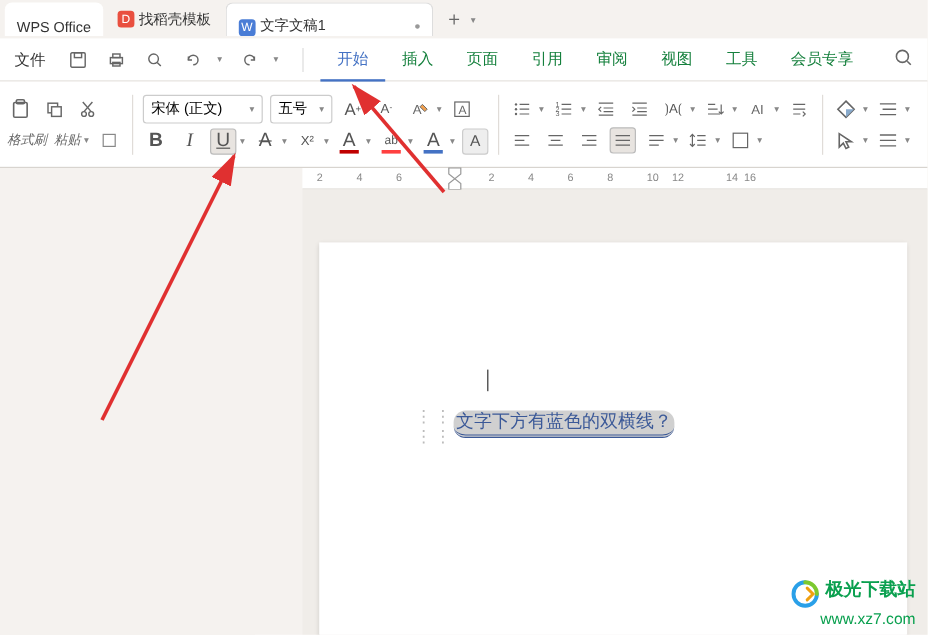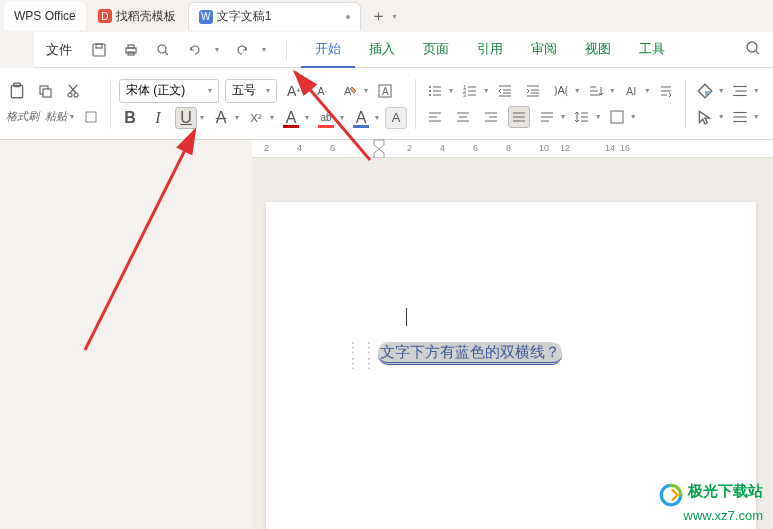--- a/index.html
+++ b/index.html
@@ -1,29 +1,29 @@
 <!DOCTYPE html>
 <html><head>
 <meta charset="utf-8">
 <style>
 * { margin: 0; padding: 0; box-sizing: border-box; font-family: "Microsoft YaHei", sans-serif; }
 body { width: 773px; height: 529px; background: #f5f2ef; overflow: hidden; position: relative; }
 
 
 .titlebar { height: 32px; background: #f5f2ef; display: flex; align-items: center; padding: 0 4px; gap: 2px; }
 .tab { height: 28px; display: inline-flex; align-items: center; padding: 0 10px; font-size: 12px; color: #333; border-radius: 6px 6px 0 0; gap: 4px; }
-.tab.active { background: #fff; }
+.tab.active { background: #fff; align-items: flex-end; }
 .tab-icon { width: 14px; height: 14px; display: inline-flex; align-items: center; justify-content: center; border-radius: 3px; font-size: 10px; color: #fff; }
 .tab-icon.red { background: #e94f3f; }
 .tab-icon.blue { background: #4a7dd6; }
 .tab-close { color: #999; font-size: 14px; margin-left: 6px; }
 .tab-add { width: 24px; height: 24px; display: flex; align-items: center; justify-content: center; color: #666; font-size: 16px; margin-left: 8px; }
 
 
-.menubar { height: 36px; background: #fff; display: flex; align-items: center; padding: 0 8px; border-bottom: 1px solid #e0dcd8; margin-left: 34px; }
+.menubar { height: 36px; background: #fff; display: flex; align-items: center; padding: 0 8px; border-bottom: 1px solid #e0dcd8; }
 .menu-left { display: flex; align-items: center; gap: 14px; }
 .menu-file { font-size: 13px; color: #333; padding: 0 4px; }
 .menu-icon { width: 18px; height: 18px; color: #666; display: flex; align-items: center; justify-content: center; }
 .menu-sep { width: 1px; height: 20px; background: #ddd; margin: 0 6px; }
 .menu-tabs { display: flex; gap: 0; margin-left: 8px; }
 .menu-tab { font-size: 13px; color: #15803d; padding: 8px 14px; cursor: pointer; }
 .menu-tab.active { color: #4472c4; border-bottom: 2px solid #4472c4; font-weight: 500; }
 .menu-search { margin-left: auto; width: 20px; height: 20px; color: #666; }
 
 
@@ -128,20 +128,21 @@
     <span class="menu-sep"></span>
   </div>
   <div class="menu-tabs">
     <span class="menu-tab active">开始</span>
     <span class="menu-tab">插入</span>
     <span class="menu-tab">页面</span>
     <span class="menu-tab">引用</span>
     <span class="menu-tab">审阅</span>
     <span class="menu-tab">视图</span>
     <span class="menu-tab">工具</span>
+    <span class="menu-tab">会员专享</span>
   </div>
   <span class="menu-search"><svg width="16" height="16" viewBox="0 0 16 16">
         <circle cx="7" cy="7" r="5" fill="none" stroke="#666" stroke-width="1.3"></circle>
         <line x1="11" y1="11" x2="14" y2="14" stroke="#666" stroke-width="1.3"></line>
       </svg></span>
 </div>
 
 <div class="toolbar">
 
   <div class="tb-group">

